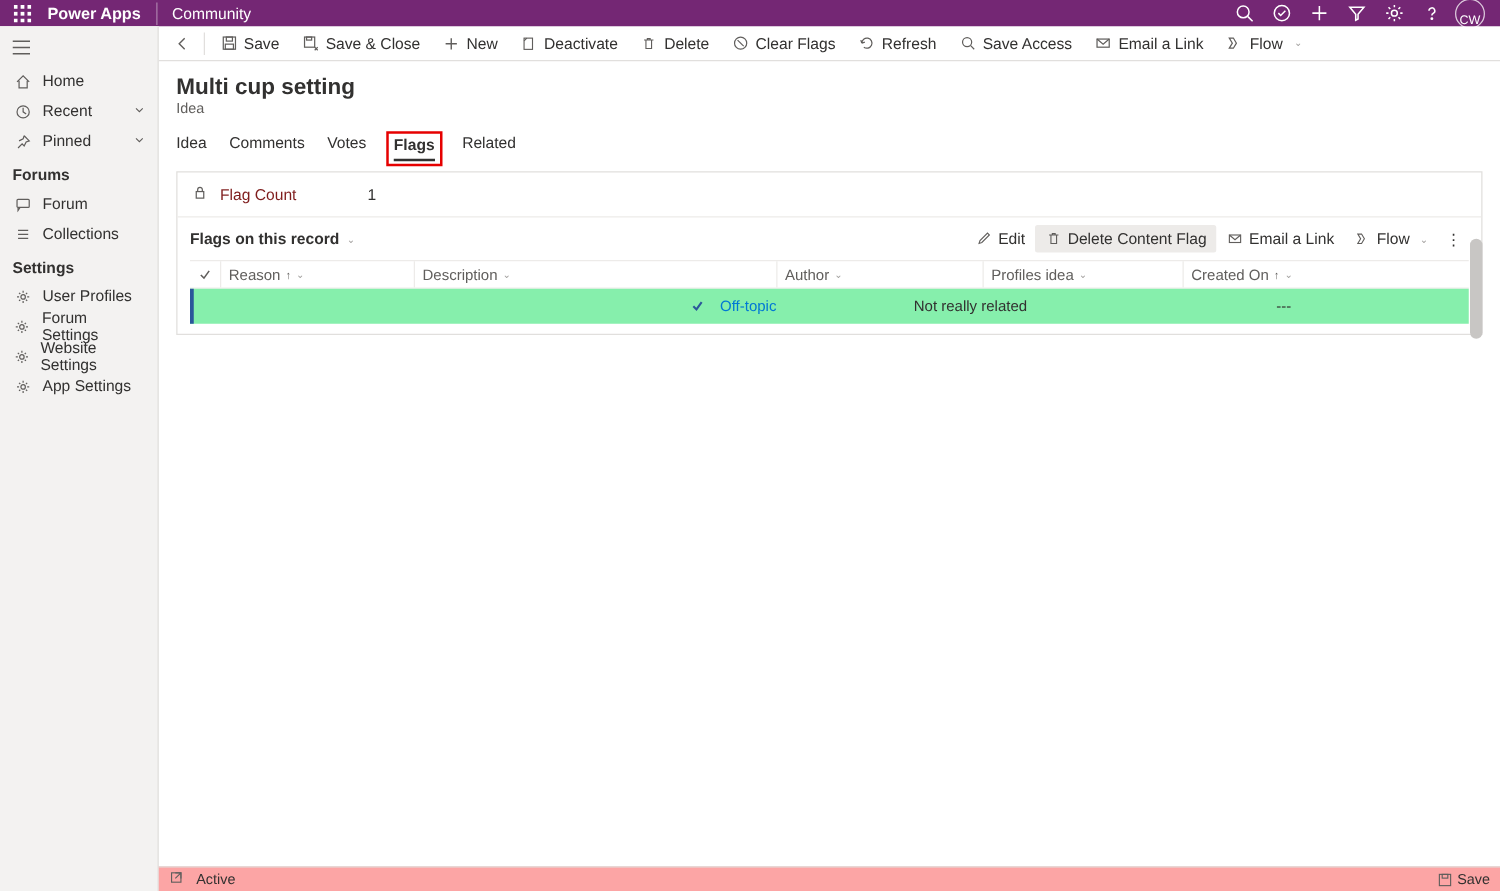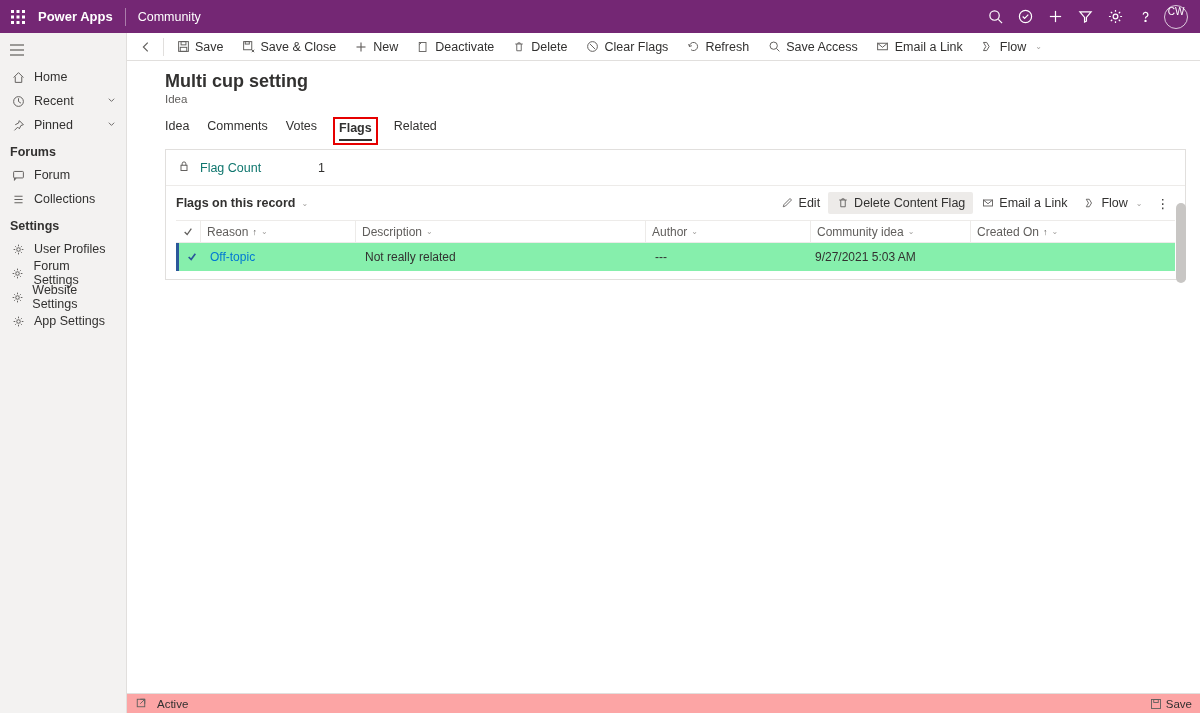--- a/index.html
+++ b/index.html
@@ -1,31 +1,31 @@
 <!DOCTYPE html>
 <html><head>
 <meta charset="utf-8">
 <style>
 * { margin: 0; padding: 0; box-sizing: border-box; font-family: "Segoe UI", Arial, sans-serif; }
 html, body { height: 100%; }
 body { display: flex; flex-direction: column; font-size: 13px; color: #323130; background:#fff;}
 
 .topbar {
-  height: 33px; background: #742774; color: #fff; display: flex; align-items: center;
+  height: 21px; background: #742774; color: #fff; display: flex; align-items: center;
   padding: 0 8px; flex-shrink:0;
 }
 .waffle { width:20px; height:20px; display:flex; align-items:center; justify-content:center; margin-right:10px;}
 .waffle svg { fill:#fff; }
 .topbar-title { font-weight:600; font-size:13px; }
 .topbar-divider { width:1px; height:18px; background: rgba(255,255,255,0.4); margin: 0 12px;}
 .topbar-subtitle { font-size:12.5px; }
 .topbar-spacer { flex:1; }
 .topbar-icon { width:30px; height:30px; display:flex; align-items:center; justify-content:center; cursor:pointer;}
 .topbar-icon svg { stroke:#fff; fill:none; }
-.avatar { width:24px; height:24px; border:1px solid rgba(255,255,255,0.75); border-radius:50%; display:flex;align-items:flex-start;justify-content:center;font-size:10px;margin-left:4px; margin-right:4px;}
+.avatar { width:24px; height:24px; border:1px solid rgba(255,255,255,0.75); border-radius:50%; display:flex;align-items:flex-end;justify-content:center;font-size:10px;margin-left:4px; margin-right:4px;}
 
 .shell { flex:1; display:flex; min-height:0; }
 
 .leftnav { width:127px; background:#f3f2f1; border-right:1px solid #e1dfdd; display:flex; flex-direction:column; padding-top:5px; font-size:12.5px; color:#323130;}
 .hamburger { padding:6px 10px;}
 .hamburger svg { stroke:#605e5c; }
 .nav-item { display:flex; align-items:center; padding: 4px 10px; height:24px; cursor:pointer;}
 .nav-item .nav-icon { width:16px; height:16px; margin-right:8px; display:flex; align-items:center; justify-content:center;}
 .nav-item .nav-icon svg { stroke:#605e5c; fill:none; }
 .nav-item .chev { margin-left:auto; }
@@ -47,21 +47,21 @@
 .tabs { display:flex; gap:18px; padding: 8px 14px 0; border-bottom:0; }
 .tab { font-size:12.5px; padding-bottom:6px; cursor:pointer; position:relative; }
 .tab.active { font-weight:600; }
 .tab.active::after { content:""; position:absolute; left:0; right:0; bottom:0; height:2px; background:#323130;}
 .tab-highlight-box { position:absolute; border:2px solid #e60000; pointer-events:none; }
 .tab-wrap { position:relative; display:inline-block; padding:2px 4px;}
 
 .card { margin:6px 14px 10px; border:1px solid #e1dfdd; padding-bottom:8px;}
 .flagcount-row { display:flex; align-items:center; padding:10px 12px; border-bottom:1px solid #edebe9; font-size:12.5px; gap:10px;}
 .flagcount-row .lock { width:12px; height:12px; }
-.flagcount-label { color:#0f766e; min-width:90px;}
+.flagcount-label { color:#7f1d1d; min-width:90px;}
 .flagcount-value { margin-left:18px;}
 
 .subgrid-head { display:flex; align-items:center; padding: 6px 10px; font-size:12.5px; }
 .subgrid-title { font-weight:600; }
 .subgrid-title-chev { margin-left:6px; }
 .subgrid-spacer { flex:1; }
 .sbtn { display:flex; align-items:center; gap:5px; padding:4px 8px; cursor:pointer; font-size:12.5px; border-radius:2px;}
 .sbtn .si { width:13px; height:13px; display:flex; align-items:center; justify-content:center;}
 .sbtn .si svg { stroke:#605e5c; fill:none;}
 .sbtn.sel { background:#edebe9; }
@@ -80,21 +80,21 @@
 .c-created{ flex:1;}
 .sort-arrow { font-size:9px;}
 .col-chev { font-size:8px; color:#a19f9d;}
 .grid-row { height:28px; }
 .grid-row.selected { background:#86efac; border-left:3px solid #2b579a; }
 .grid-row .gcol { border-right:none; color:#323130;}
 .link-like { color:#0078d4; }
 
 .vscroll { position:absolute; right:14px; top:142px; bottom:28px; width:10px;  }
 .vscroll-thumb { position:absolute; top:0; width:100%; height:80px; background:#c8c6c4; border-radius:5px;}
-.main-inner { position:relative; flex:1; overflow:hidden;padding-left:24px;}
+.main-inner { position:relative; flex:1; overflow:hidden;}
 
 .footer { height:20px; border-top:1px solid #e1dfdd; background:#fca5a5; display:flex; align-items:center; padding:0 8px; font-size:11.5px; gap:10px;}
 .footer-spacer{flex:1;}
 .footer-save{display:flex; align-items:center; gap:4px; cursor:pointer;}
 .footer-save svg{stroke:#605e5c; fill:none;}
 </style>
 </head>
 <body>
 
 <div class="topbar">
@@ -443,21 +443,21 @@
               </div>
             <div class="gcol c-desc">
                 <span>Description</span>
                 <span class="col-chev">⌄</span>
               </div>
             <div class="gcol c-author">
                 <span>Author</span>
                 <span class="col-chev">⌄</span>
               </div>
             <div class="gcol c-orig">
-                <span>Community idea</span>
+                <span>Profiles idea</span>
                 <span class="col-chev">⌄</span>
               </div>
             <div class="gcol c-created">
                 <span>Created On</span>
                 <span class="sort-arrow">↑</span>
                 <span class="col-chev">⌄</span>
               </div>
           </div>
           <div class="grid-row selected">
             <div class="gcol c-check">
@@ -466,23 +466,20 @@
                 </svg>
               </div>
             <div class="gcol c-reason">
                 <span class="link-like">Off-topic</span>
               </div>
             <div class="gcol c-desc">
                 <span>Not really related</span>
               </div>
             <div class="gcol c-orig">
                 <span>---</span>
-              </div>
-            <div class="gcol c-created">
-                <span>9/27/2021 5:03 AM</span>
               </div>
           </div>
         </div>
       </div>
 
       <div class="vscroll">
           <div class="vscroll-thumb"></div>
         </div>
     </div>
 

